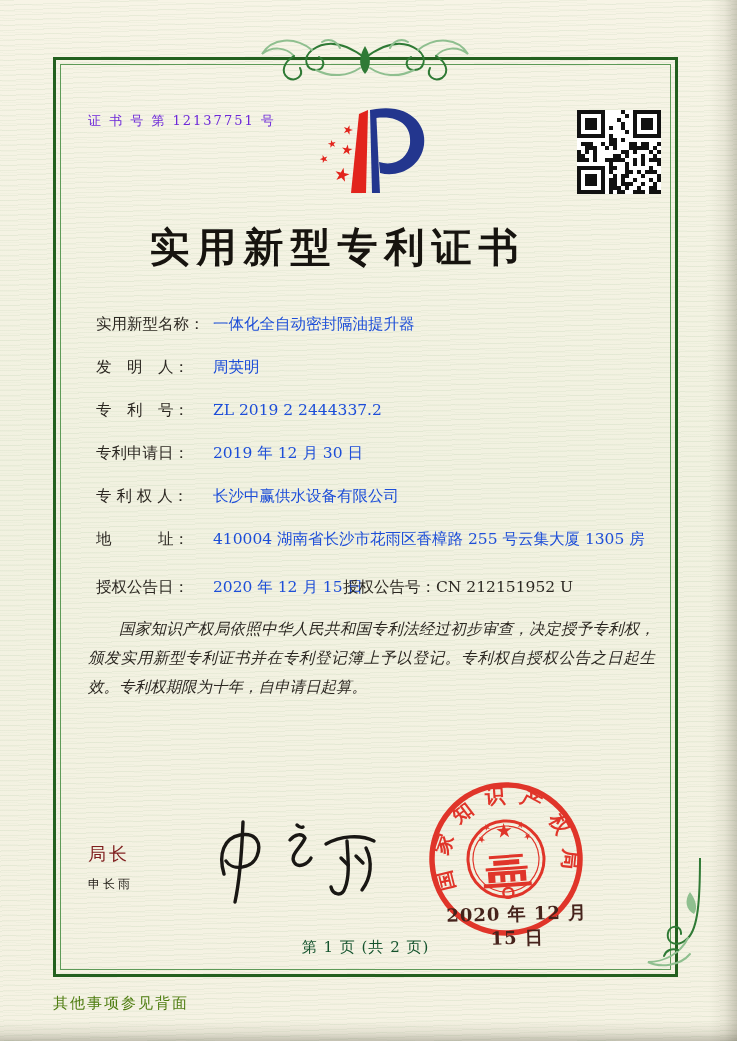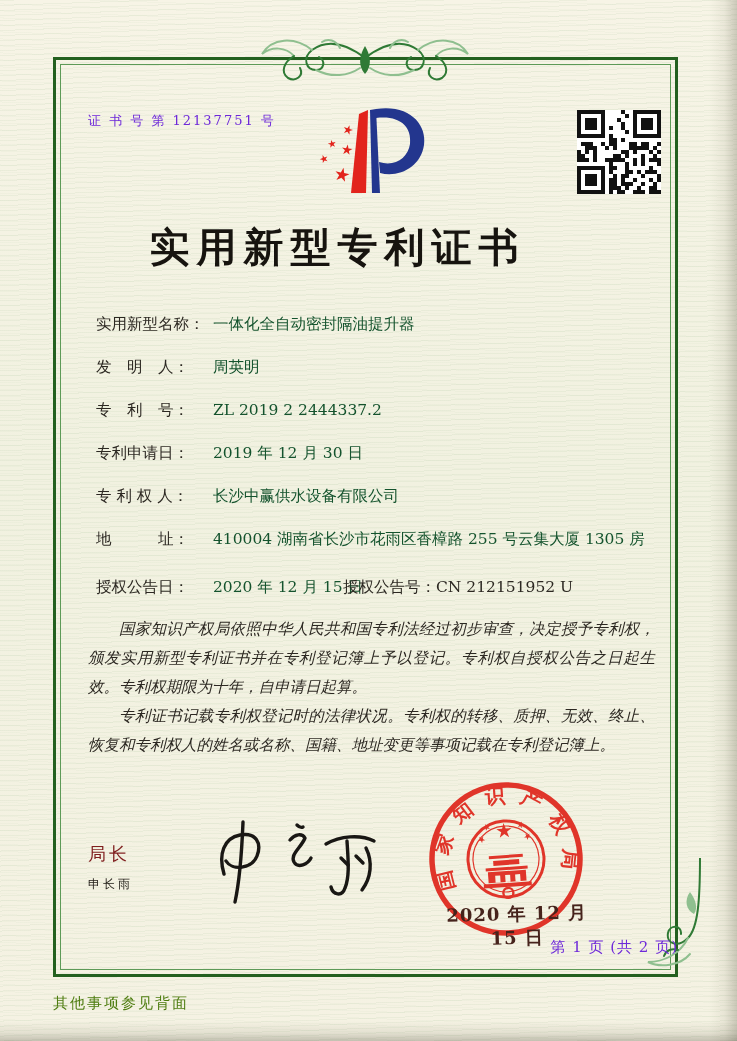--- a/index.html
+++ b/index.html
@@ -31,33 +31,33 @@
   .cert-no{position:absolute;left:88px;top:112px;font-size:13px;letter-spacing:2px;color:#6d28d9;}
   .logo{position:absolute;left:295px;top:100px;}
   .qr{position:absolute;left:577px;top:110px;}
   .title{
     position:absolute;left:53px;top:220px;width:569px;margin:0;
     text-align:center;font-size:40px;font-weight:bold;letter-spacing:7px;color:#17140f;
   }
   .fields{position:absolute;left:88px;top:0;width:565px;}
   .frow{position:absolute;left:0;white-space:nowrap;font-size:15.5px;color:#2c2822;}
   .frow .lbl{display:inline-block;width:112px;color:#2c2822;margin-left:8px;}
-  .frow .val{color:#14532d;margin-top:14px;}
+  .frow .val{color:#1d4ed8;margin-top:14px;}
   .frow .pair2{position:absolute;left:255px;top:0;white-space:nowrap;}
   .paras{position:absolute;left:88px;top:615px;width:567px;font-size:15.5px;line-height:29px;
     text-align:justify;color:#2c2822;font-style:italic;}
   .paras p{margin:0;text-indent:2em;}
   .sig-title{position:absolute;left:88px;top:842px;font-size:18px;letter-spacing:3px;color:#7f1d1d;}
   .sig-name{position:absolute;left:88px;top:876px;font-size:12px;letter-spacing:3px;color:#24201a;}
   .sig-script{position:absolute;left:198px;top:816px;}
   .seal{position:absolute;left:426px;top:779px;}
   .seal-date{position:absolute;left:432px;top:902px;width:170px;text-align:center;
     font-size:18px;letter-spacing:1px;color:#46231c;transform:rotate(-1.5deg);font-weight:bold;}
-  .page-info{position:absolute;left:53px;top:938px;width:625px;text-align:right;
-    font-size:15px;letter-spacing:1px;color:#6d28d9;}
+  .page-info{position:absolute;left:53px;top:938px;width:625px;text-align:center;
+    font-size:15px;letter-spacing:1px;color:#14532d;}
   .back-note{position:absolute;left:53px;top:994px;width:640px;text-align:left;
     font-size:15px;letter-spacing:2px;color:#4d7c0f;}
   .orn-top{position:absolute;left:240px;top:28px;}
   .orn-br{position:absolute;left:638px;top:858px;}
 </style>
 </head>
 <body>
 
 <div class="texture"></div>
 
@@ -268,21 +268,20 @@
     <span class="lbl">授权公告日：</span>
     <span class="val">2020 年 12 月 15 日</span>
     <span class="pair2">
       <span>授权公告号：</span><span>CN 212151952 U</span>
     </span>
   </div>
 </div>
 
 <div class="paras">
   <p>国家知识产权局依照中华人民共和国专利法经过初步审查，决定授予专利权，颁发实用新型专利证书并在专利登记簿上予以登记。专利权自授权公告之日起生效。专利权期限为十年，自申请日起算。</p>
-  <p>专利证书记载专利权登记时的法律状况。专利权的转移、质押、无效、终止、恢复和专利权人的姓名或名称、国籍、地址变更等事项记载在专利登记簿上。</p>
 </div>
 
 <div class="sig-title">局长</div>
 <div class="sig-name">申长雨</div>
 
 <svg class="sig-script" width="190" height="92" viewBox="0 0 190 92">
   <g fill="none" stroke="#191714" stroke-width="3.4" stroke-linecap="round" stroke-linejoin="round">
     <path d="M26,58 C20,38 26,22 42,19 C58,16 64,27 59,40 C54,53 34,55 28,45"></path>
     <path d="M45,6 C44,30 43,58 37,86"></path>
     <path d="M92,24 C97,18 104,17 107,22 C103,32 92,38 96,46 C100,53 110,48 113,42"></path>

